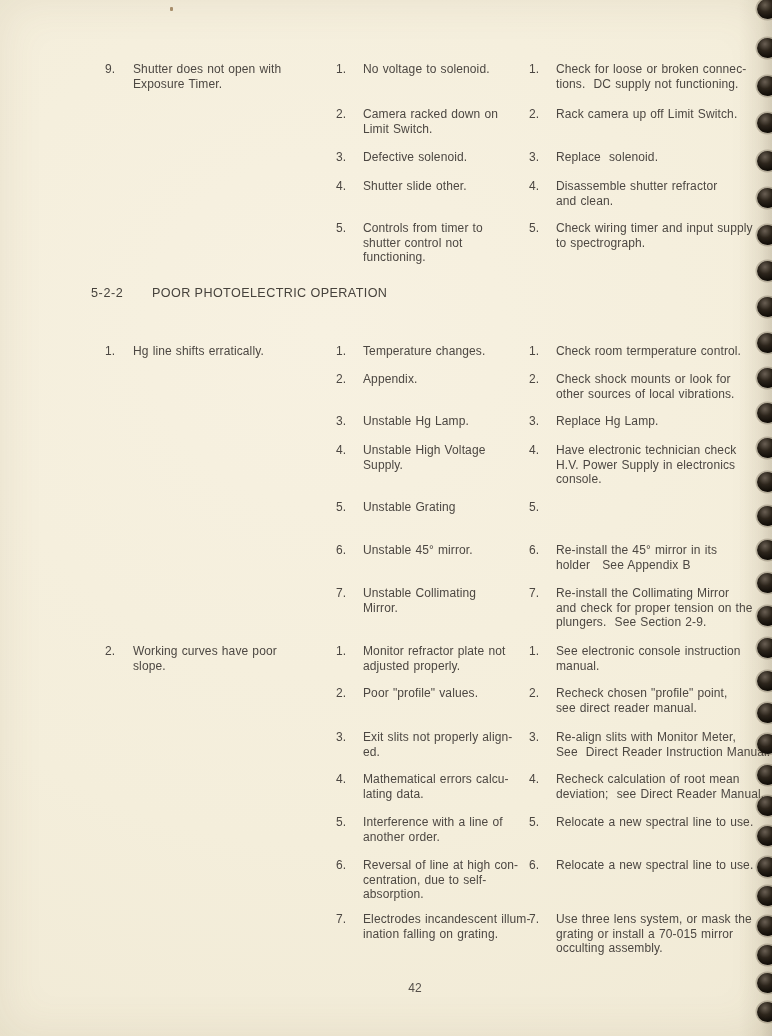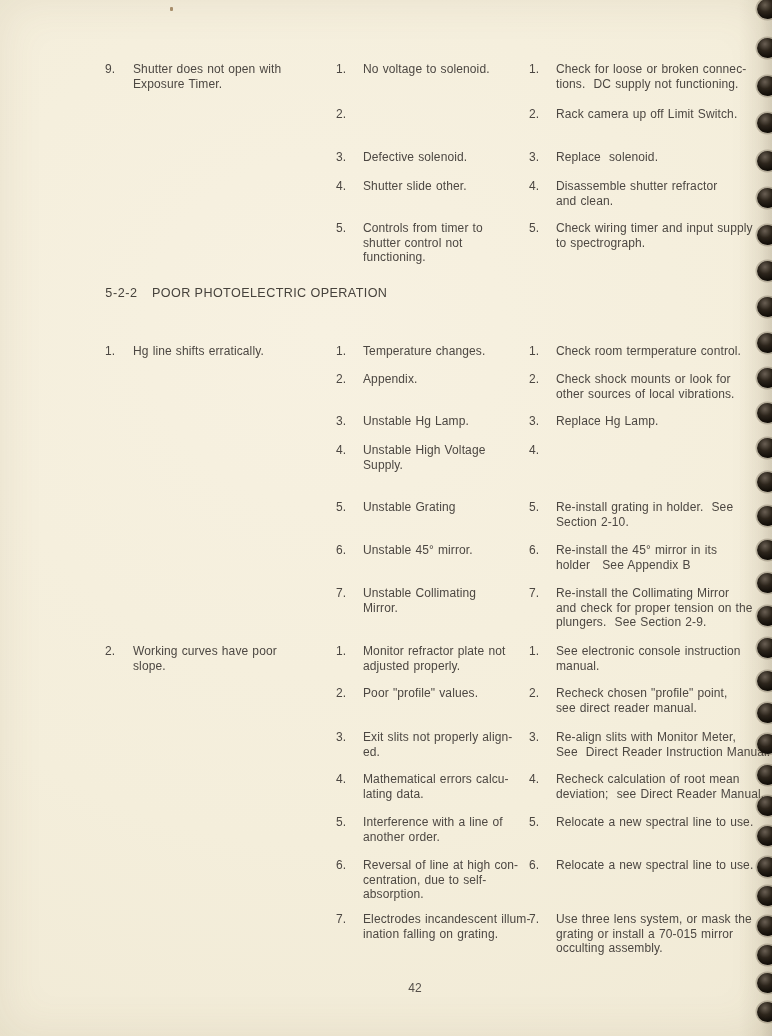--- a/index.html
+++ b/index.html
@@ -20,21 +20,21 @@
     background:#8a6a3f;opacity:.7;}
   .it{position:absolute;display:flex;align-items:flex-start;
     font-size:12px;line-height:14.6px;letter-spacing:.12px;word-spacing:.6px;}
   .it .n{flex:none;}
   .it .t{white-space:pre-line;}
   .c1{left:105px;} .c1 .n{width:28px;}
   .c2{left:336px;} .c2 .n{width:27px;}
   .c3{left:529px;} .c3 .n{width:27px;}
   .section-header{position:absolute;top:286px;left:91px;display:flex;
     font-size:12.6px;line-height:14px;letter-spacing:.4px;color:#46423c;}
-  .section-header .sec-num{width:61px;flex:none;letter-spacing:.6px;text-align:center;}
+  .section-header .sec-num{width:61px;flex:none;letter-spacing:.6px;}
   .page-number{position:absolute;top:981px;left:355px;width:120px;text-align:center;
     font-size:12px;color:#55504a;}
 </style>
 </head>
 <body>
 
 <div class="page">
 
   <div class="speck"></div>
 
@@ -43,20 +43,22 @@
     <span class="t">Shutter does not open with
 Exposure Timer.</span>
   </div>
 
   <div class="it c2" style="top:62px">
     <span class="n">1.</span>
     <span class="t">No voltage to solenoid.</span>
   </div>
   <div class="it c2" style="top:107px">
     <span class="n">2.</span>
+    <span class="t">Camera racked down on
+Limit Switch.</span>
   </div>
   <div class="it c2" style="top:150px">
     <span class="n">3.</span>
     <span class="t">Defective solenoid.</span>
   </div>
   <div class="it c2" style="top:179px">
     <span class="n">4.</span>
     <span class="t">Shutter slide other.</span>
   </div>
   <div class="it c2" style="top:221px">
@@ -139,25 +141,26 @@
     <span class="n">2.</span>
     <span class="t">Check shock mounts or look for
 other sources of local vibrations.</span>
   </div>
   <div class="it c3" style="top:414px">
     <span class="n">3.</span>
     <span class="t">Replace Hg Lamp.</span>
   </div>
   <div class="it c3" style="top:443px">
     <span class="n">4.</span>
+    <span class="t">Have electronic technician check
+H.V. Power Supply in electronics
+console.</span>
   </div>
   <div class="it c3" style="top:500px">
     <span class="n">5.</span>
-    <span class="t">Re-install grating in holder.&nbsp; See
-Section 2-10.</span>
   </div>
   <div class="it c3" style="top:543px">
     <span class="n">6.</span>
     <span class="t">Re-install the 45° mirror in its
 holder&nbsp;&nbsp; See Appendix B</span>
   </div>
   <div class="it c3" style="top:586px">
     <span class="n">7.</span>
     <span class="t">Re-install the Collimating Mirror
 and check for proper tension on the

